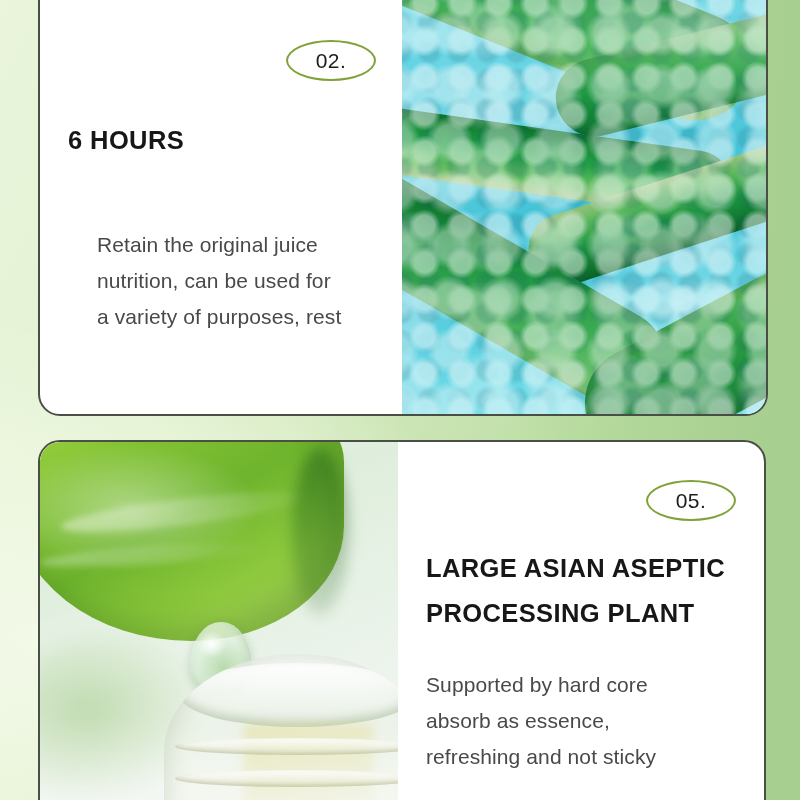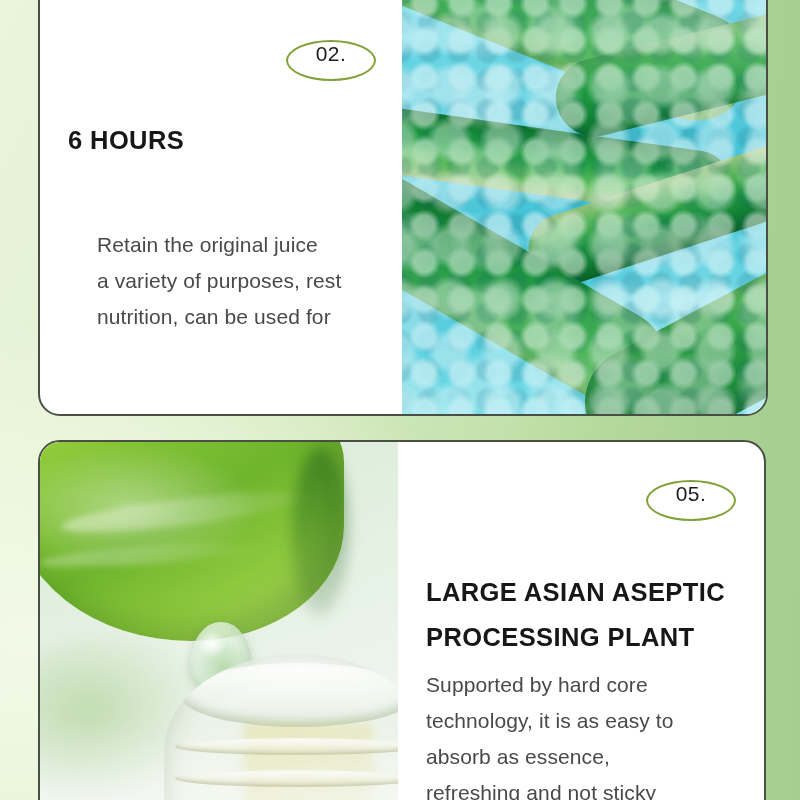--- a/index.html
+++ b/index.html
@@ -106,21 +106,21 @@
   }
 
   
   .badge {
     position: absolute;
     width: 90px;
     height: 41px;
     border: 2.2px solid #7fa239;
     border-radius: 50%;
     display: flex;
-    align-items: flex-start;
+    align-items: center;
     justify-content: center;
     font-size: 21px;
     letter-spacing: 0.5px;
     color: #1c1c1c;
     font-weight: 400;
     background: transparent;
     box-sizing: border-box;
   }
   #card-02 .badge { right: 26px; top: 64px; }
   #card-03 .badge { right: 28px; top: 38px; }
@@ -141,21 +141,21 @@
     color: #49494b;
     font-weight: 400;
     font-size: 21px;
     line-height: 1.72;
     letter-spacing: 0.1px;
   }
 
   #card-02 .headline { left: 28px; top: 126px; }
   #card-02 .body-copy { left: 28px; top: 230px; width: 310px; margin-left: 29px; }
 
-  #card-03 .headline { left: 28px; top: 112px; }
+  #card-03 .headline { left: 28px; top: 88px; }
   #card-03 .body-copy { left: 28px; top: 204px; width: 320px; }
 
   .headline .ln { display: block; }
   .body-copy .ln { display: block; }
 
   
   .aloe-wet {
     position: absolute;
     inset: 0;
     background:
@@ -337,22 +337,22 @@
       <div class="badge">
         <span>02.</span>
       </div>
 
       <h2 class="headline">
         <span class="ln">6 HOURS</span>
       </h2>
 
       <p class="body-copy">
         <span class="ln">Retain the original juice</span>
+        <span class="ln">nutrition, can be used for</span>
         <span class="ln">a variety of purposes, rest</span>
-        <span class="ln">nutrition, can be used for</span>
       </p>
 
     </div>
 
     <div class="media-pane">
       <div class="aloe-wet">
         <div class="leaf l1"></div>
         <div class="leaf l2"></div>
         <div class="leaf l3"></div>
         <div class="leaf l4"></div>
@@ -392,21 +392,20 @@
         <span>05.</span>
       </div>
 
       <h2 class="headline">
         <span class="ln">LARGE ASIAN ASEPTIC</span>
         <span class="ln">PROCESSING PLANT</span>
       </h2>
 
       <p class="body-copy">
         <span class="ln">Supported by hard core</span>
-        <span class="ln">technology, it is as easy to</span>
         <span class="ln">absorb as essence,</span>
         <span class="ln">refreshing and not sticky</span>
       </p>
 
     </div>
 
   </section>
 
 </div>
 

